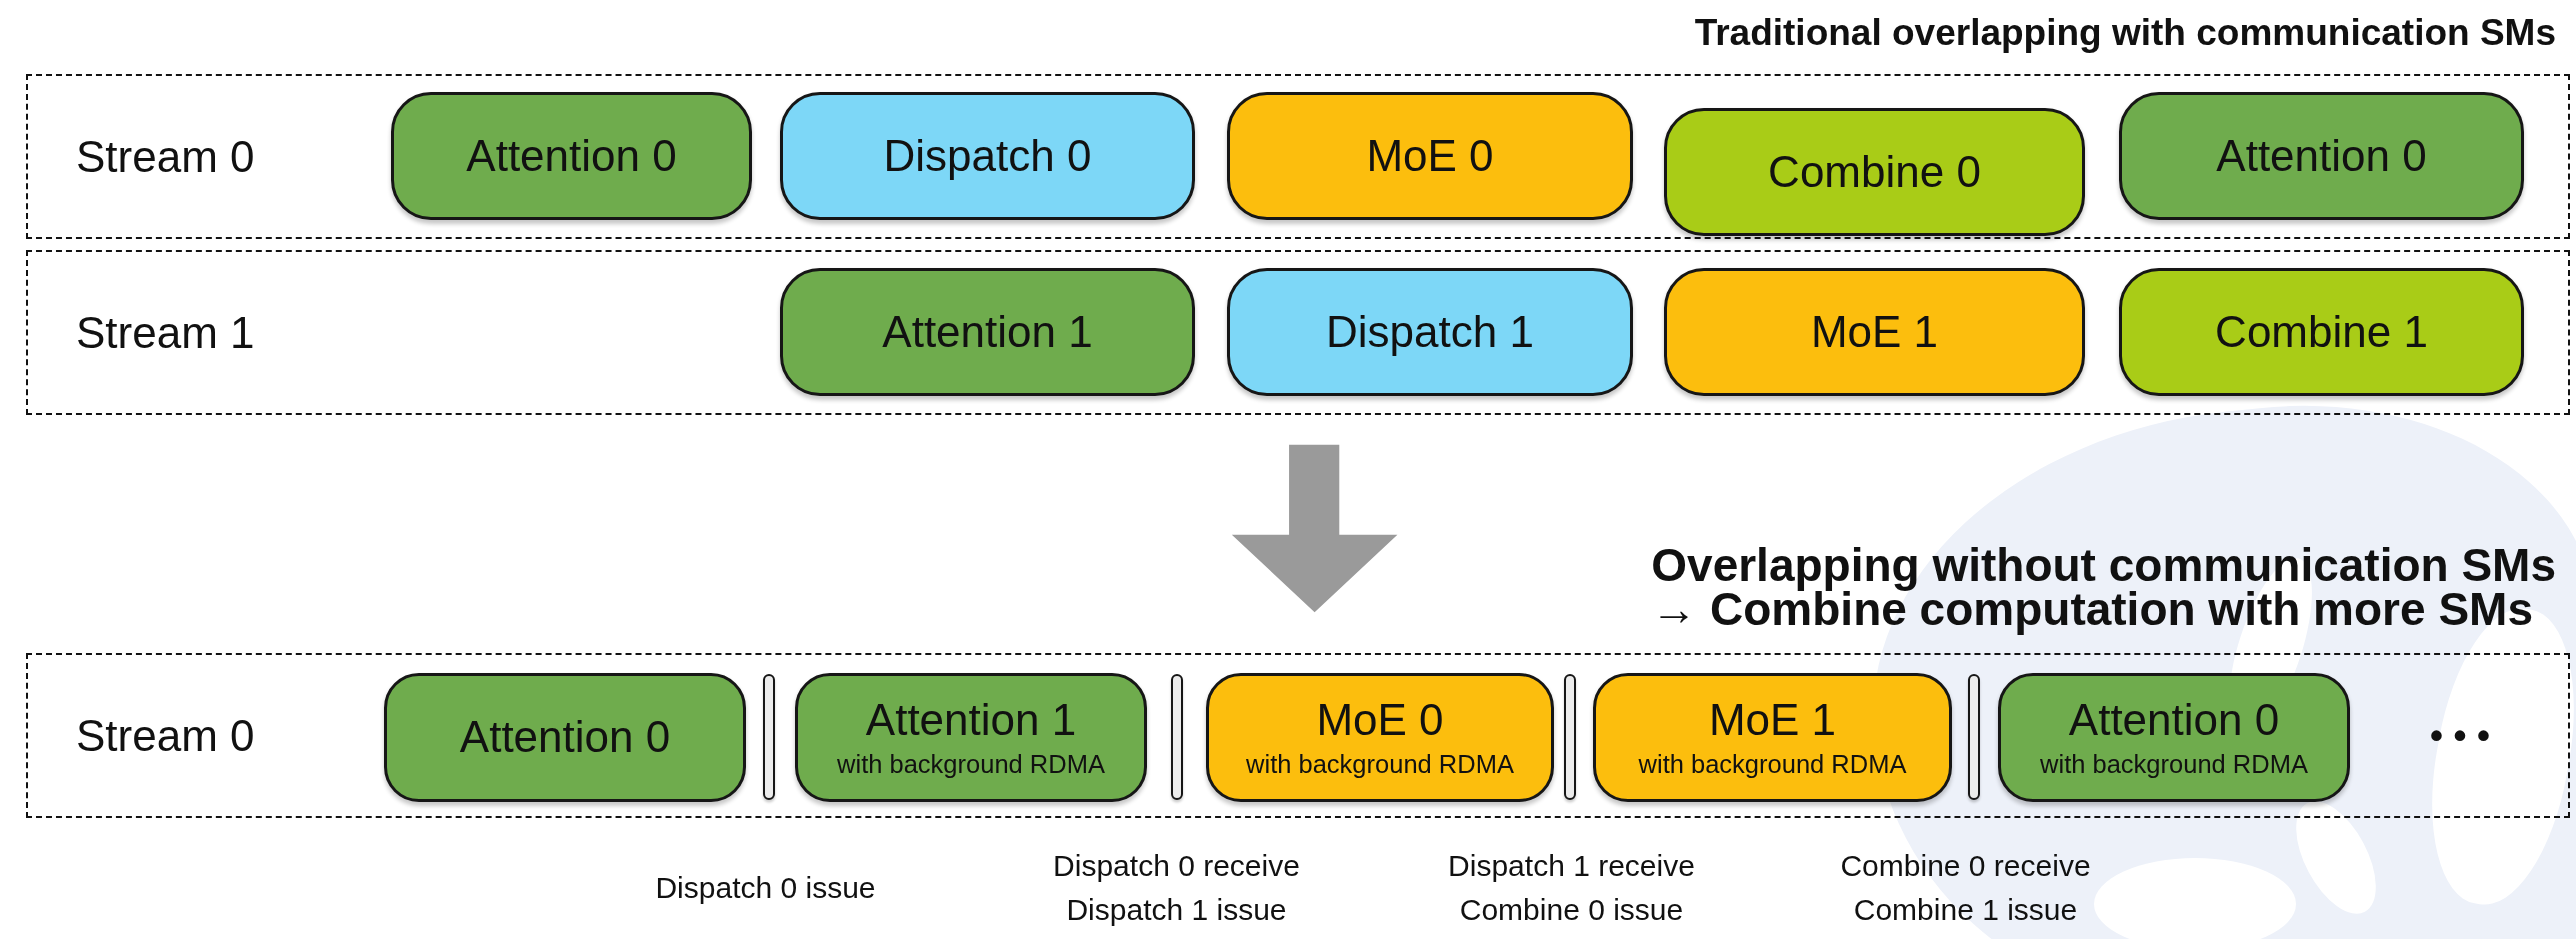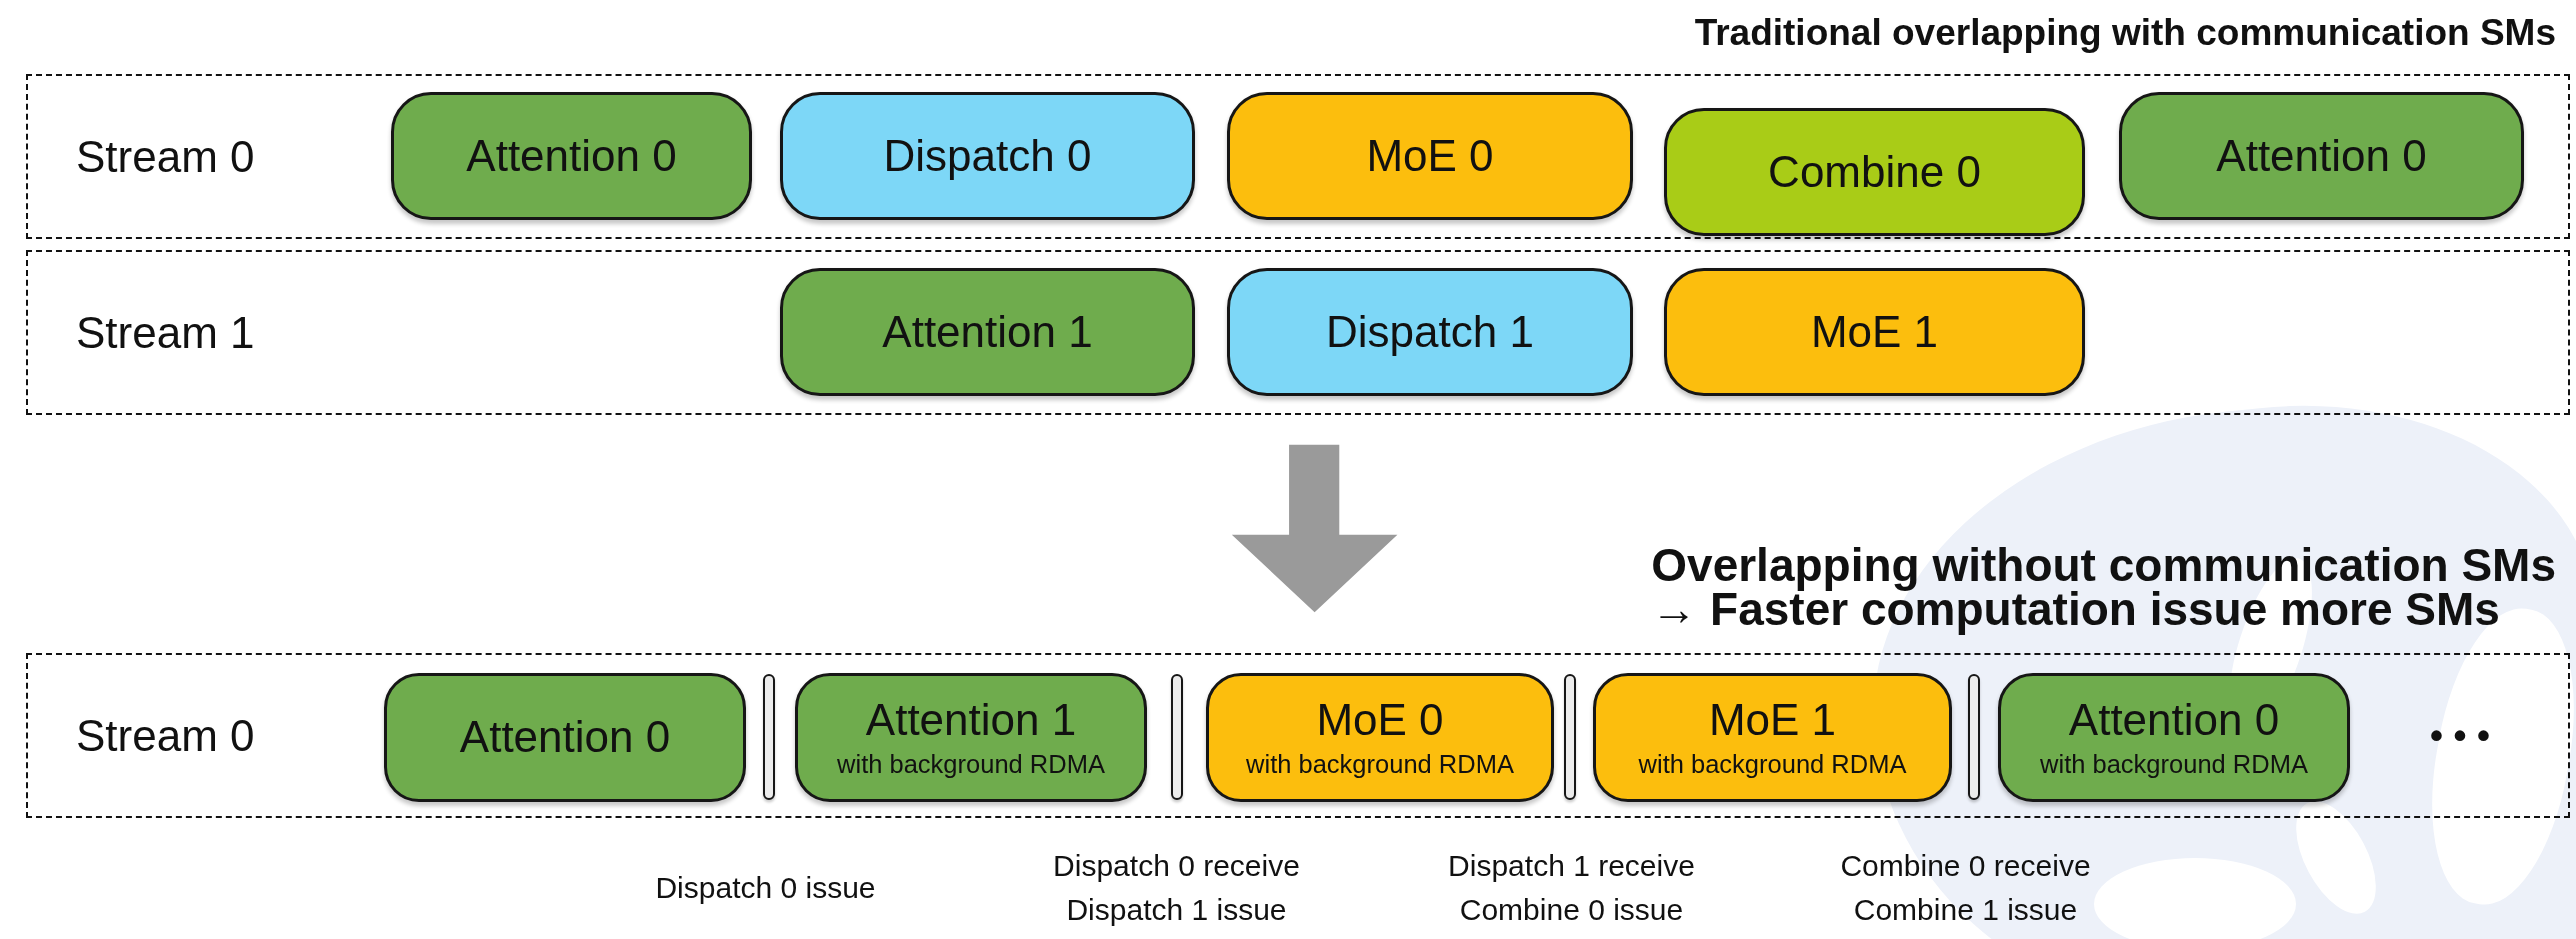--- a/index.html
+++ b/index.html
@@ -113,29 +113,32 @@
     <div class="stream-label">Stream 1</div>
     <div class="block" style="left: 752px; width: 415px; background-color: rgb(111, 172, 77);">
       <span class="blk-title">Attention 1</span>
     </div>
     <div class="block" style="left: 1199px; width: 406px; background-color: rgb(125, 215, 247);">
       <span class="blk-title">Dispatch 1</span>
     </div>
     <div class="block" style="left: 1636px; width: 421px; background-color: rgb(252, 190, 13);">
       <span class="blk-title">MoE 1</span>
     </div>
+    <div class="block" style="left: 2091px; width: 405px; background-color: rgb(169, 204, 23);">
+      <span class="blk-title">Combine 1</span>
+    </div>
   </div>
 
   <svg id="down-arrow" width="185" height="172" viewBox="0 0 210 195">
     <polygon points="75,2 132,2 132,104 198,104 104,192 10,104 75,104" fill="#9a9a9a"></polygon>
   </svg>
 
   <div class="hdr hdr-mid">
     <div>Overlapping without communication SMs</div>
-    <div>→ Faster computation issue more SMs</div>
+    <div>→ Combine computation with more SMs</div>
   </div>
 
   <div class="stream-box" id="box-bottom">
     <div class="stream-label">Stream 0</div>
 
     <div class="block" style="left: 356px; width: 362px; background-color: rgb(111, 172, 77);">
       <span class="blk-title">Attention 0</span>
     </div>
     <div class="sep" style="left:735px;"></div>
 

